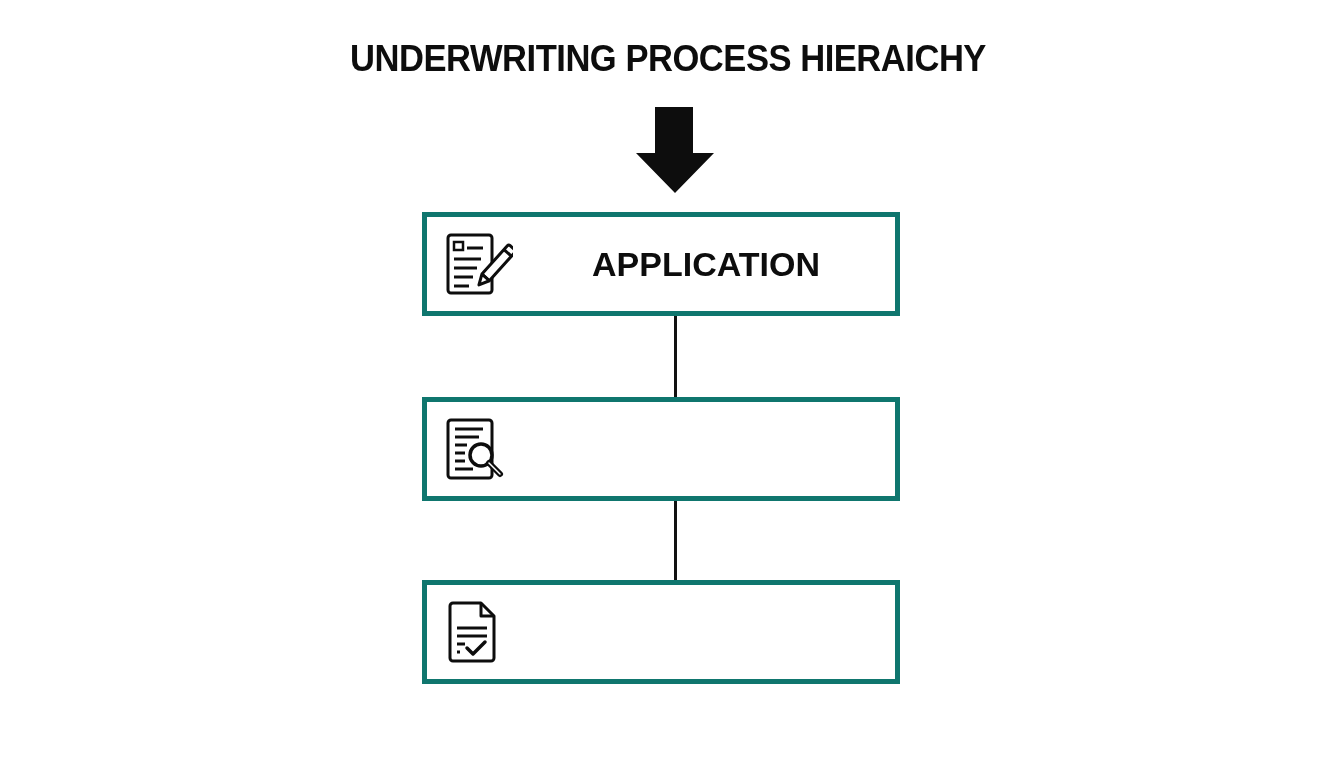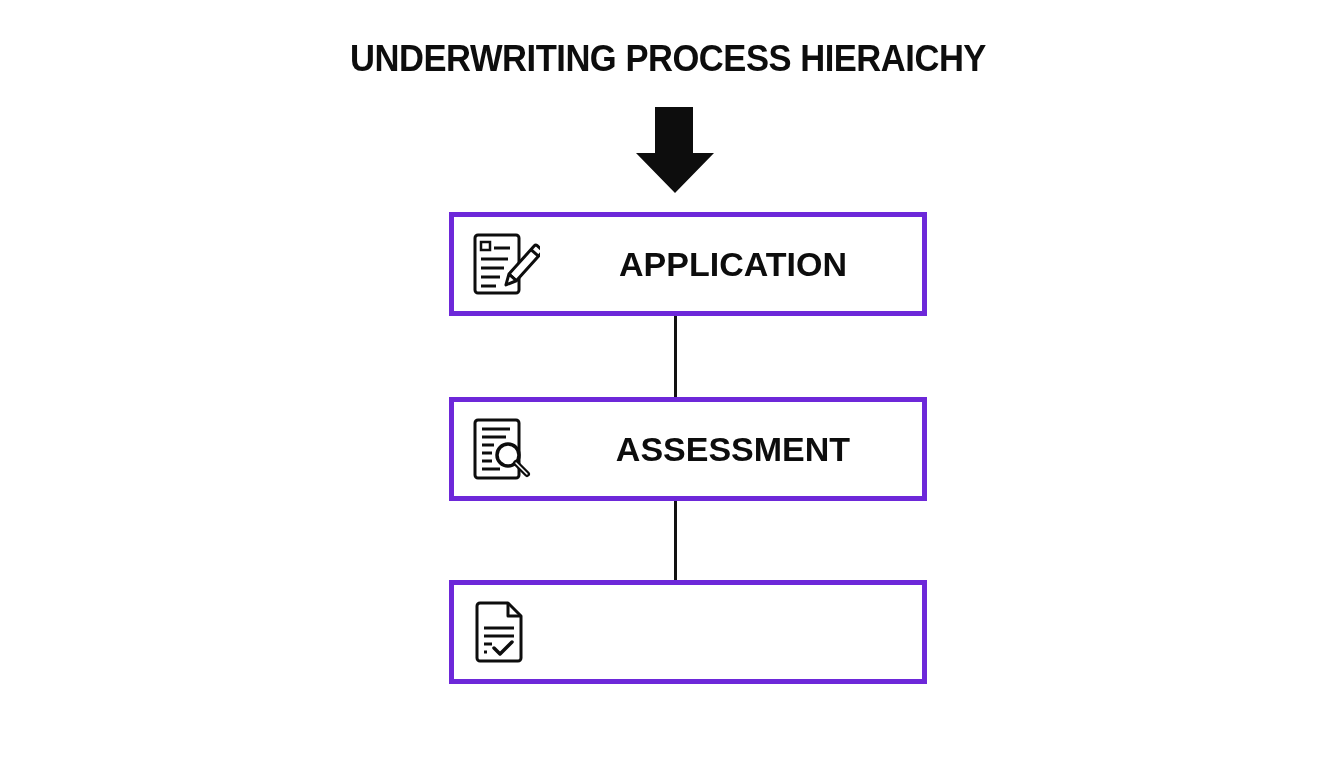--- a/index.html
+++ b/index.html
@@ -8,21 +8,21 @@
     font-family: "Liberation Sans", "DejaVu Sans", sans-serif; color: #111;
   }
   .title {
     position: absolute; left: 0; top: 38px; width: 1336px; text-align: center;
     font-size: 36px; font-weight: bold; letter-spacing: -0.5px; color: #0d0d0d;
     transform: scaleX(0.96);
   }
   .arrow { position: absolute; left: 636px; top: 107px; width: 78px; height: 86px; }
   .box {
     position: absolute; left: 422px; width: 468px; height: 94px;
-    border: 5px solid #6d28d9; background: #fff; margin-left: 27px;
+    border: 5px solid #0f766e; background: #fff;
   }
   .box .icon { position: absolute; left: 16px; top: 14px; width: 70px; height: 66px; }
   .box .label {
     position: absolute; left: 90px; right: 0; top: 0; height: 94px; line-height: 94px;
     text-align: center; font-size: 34px; font-weight: bold; color: #0d0d0d;
   }
   .connector { position: absolute; left: 674px; width: 3px; background: #111; }
 </style>
 </head>
 <body>
@@ -59,21 +59,20 @@
     <line x1="12" y1="13" x2="40" y2="13" stroke="#0d0d0d" stroke-width="3"></line>
     <line x1="12" y1="21" x2="36" y2="21" stroke="#0d0d0d" stroke-width="3"></line>
     <line x1="12" y1="29" x2="24" y2="29" stroke="#0d0d0d" stroke-width="3"></line>
     <line x1="12" y1="37" x2="22" y2="37" stroke="#0d0d0d" stroke-width="3"></line>
     <line x1="12" y1="45" x2="22" y2="45" stroke="#0d0d0d" stroke-width="3"></line>
     <line x1="12" y1="53" x2="30" y2="53" stroke="#0d0d0d" stroke-width="3"></line>
     <circle cx="38" cy="39" r="11" fill="#fff" stroke="#0d0d0d" stroke-width="3.5"></circle>
     <line x1="46" y1="47" x2="57" y2="58" stroke="#0d0d0d" stroke-width="6" stroke-linecap="round"></line>
     <line x1="46" y1="47" x2="57" y2="58" stroke="#fff" stroke-width="1.5" stroke-linecap="round"></line>
   </svg>
-  <div class="label">ASSESSMENT</div>
 </div>
 
 <div class="connector" style="top:501px; height:80px;"></div>
 
 <div class="box" style="top:580px;">
   <svg class="icon" viewBox="0 0 70 66">
     <path d="M10 4 H38 L51 17 V59 a3 3 0 0 1 -3 3 H10 a3 3 0 0 1 -3 -3 V7 a3 3 0 0 1 3 -3 Z" fill="none" stroke="#0d0d0d" stroke-width="3" stroke-linejoin="round"></path>
     <path d="M38 4 V17 H51" fill="none" stroke="#0d0d0d" stroke-width="3" stroke-linejoin="round"></path>
     <line x1="14" y1="29" x2="44" y2="29" stroke="#0d0d0d" stroke-width="3"></line>
     <line x1="14" y1="37" x2="44" y2="37" stroke="#0d0d0d" stroke-width="3"></line>

